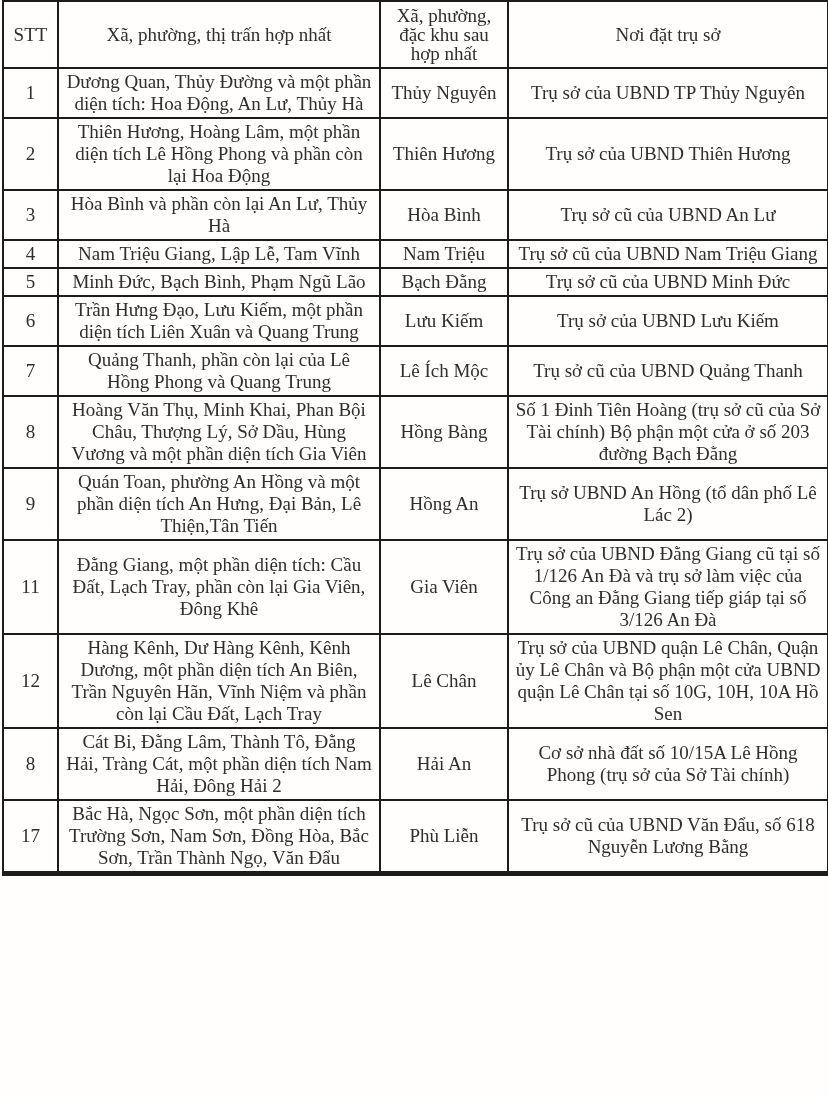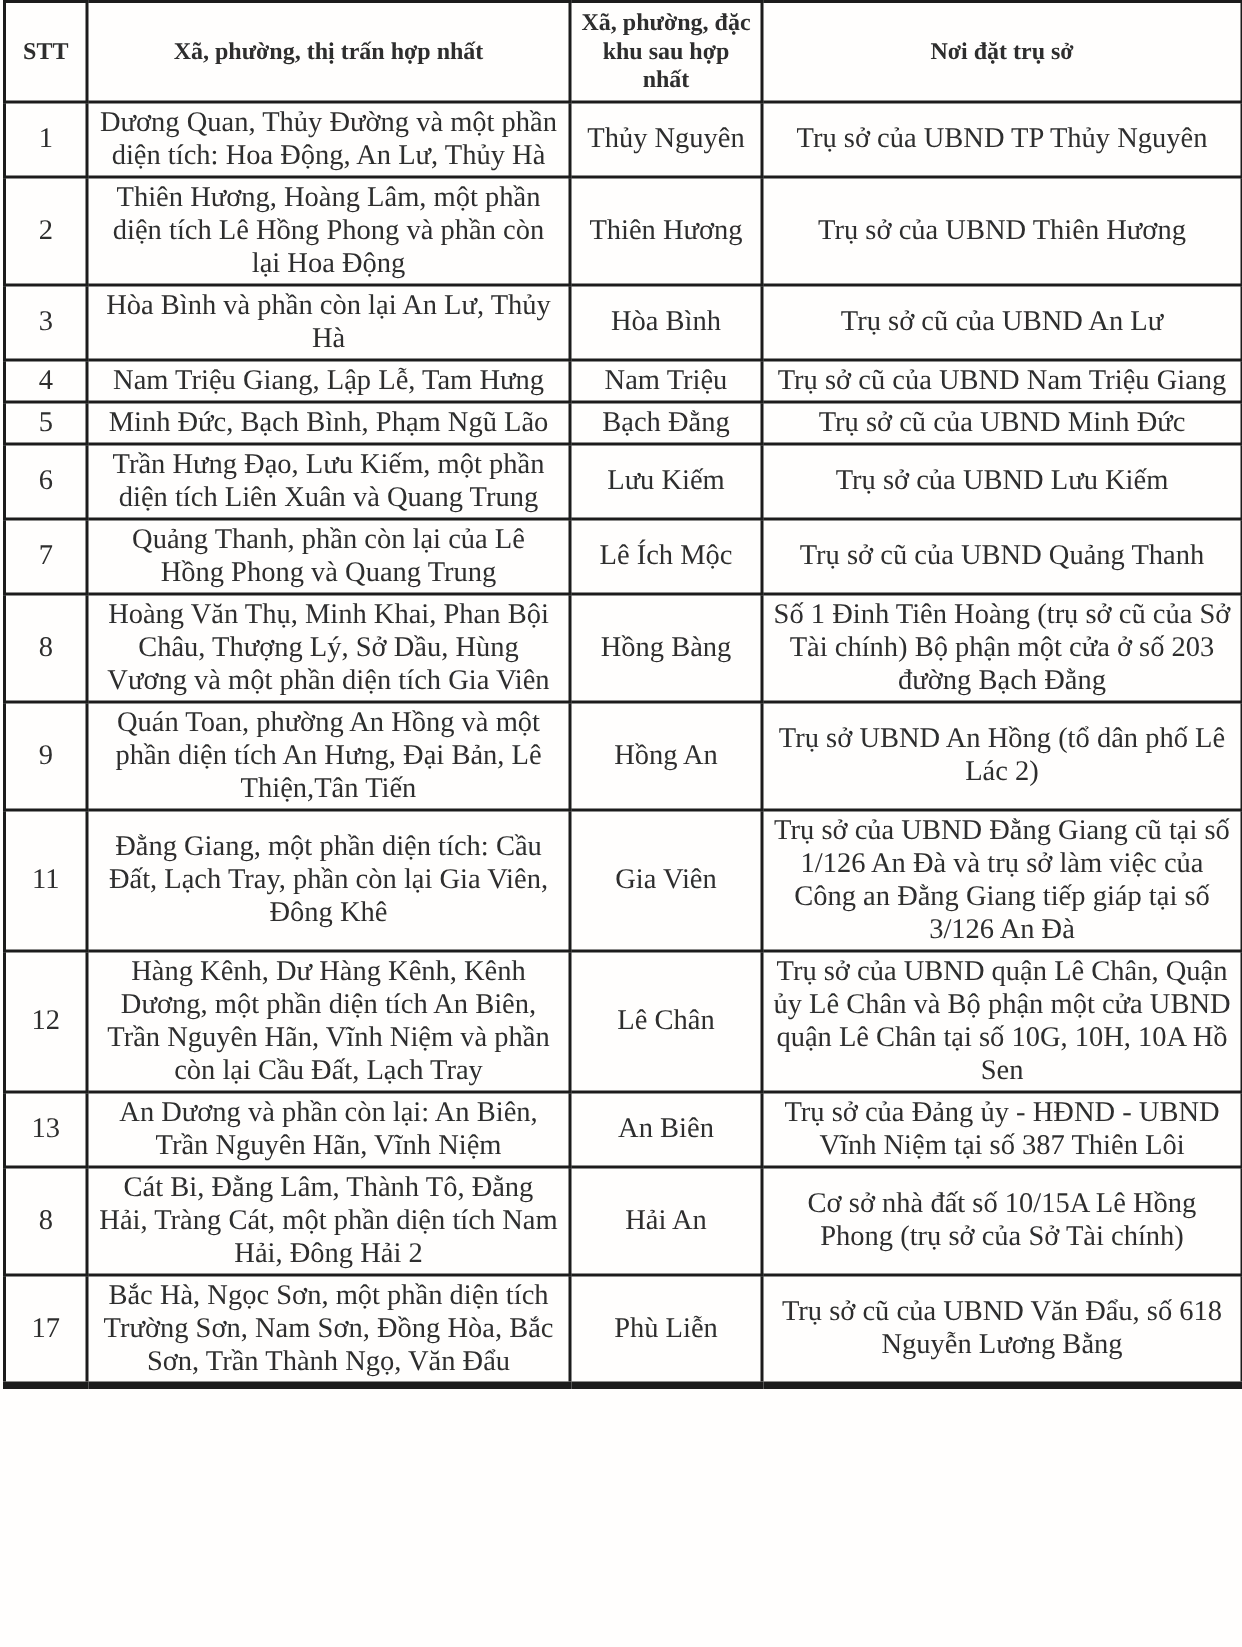--- a/index.html
+++ b/index.html
@@ -24,23 +24,23 @@
   }
   .merger-table th,
   .merger-table td {
     border: 2px solid #1c1c1c;
     text-align: center;
     vertical-align: middle;
     box-sizing: border-box;
     overflow-wrap: break-word;
   }
   .merger-table th {
-    font-size: 16px;
+    font-size: 19px;
     line-height: 19px;
-    font-weight: bold;
+    font-weight: normal;
     padding: 4px 4px;
   }
   .merger-table td {
     font-size: 19px;
     line-height: 22px;
     font-weight: normal;
     padding: 2px 6px;
   }
   .merger-table tr:last-child td {
     border-bottom-width: 5px;
@@ -83,21 +83,21 @@
       <td>Trụ sở của UBND Thiên Hương</td>
     </tr>
         <tr>
       <td>3</td>
       <td>Hòa Bình và phần còn lại An Lư, Thủy Hà</td>
       <td>Hòa Bình</td>
       <td>Trụ sở cũ của UBND An Lư</td>
     </tr>
         <tr>
       <td>4</td>
-      <td>Nam Triệu Giang, Lập Lễ, Tam Hưng</td>
+      <td>Nam Triệu Giang, Lập Lễ, Tam Vĩnh</td>
       <td>Nam Triệu</td>
       <td>Trụ sở cũ của UBND Nam Triệu Giang</td>
     </tr>
         <tr>
       <td>5</td>
       <td>Minh Đức, Bạch Bình, Phạm Ngũ Lão</td>
       <td>Bạch Đằng</td>
       <td>Trụ sở cũ của UBND Minh Đức</td>
     </tr>
         <tr>
@@ -130,26 +130,20 @@
       <td>Gia Viên</td>
       <td>Trụ sở của UBND Đằng Giang cũ tại số 1/126 An Đà và trụ sở làm việc của Công an Đằng Giang tiếp giáp tại số 3/126 An Đà</td>
     </tr>
         <tr>
       <td>12</td>
       <td>Hàng Kênh, Dư Hàng Kênh, Kênh Dương, một phần diện tích An Biên, Trần Nguyên Hãn, Vĩnh Niệm và phần còn lại Cầu Đất, Lạch Tray</td>
       <td>Lê Chân</td>
       <td>Trụ sở của UBND quận Lê Chân, Quận ủy Lê Chân và Bộ phận một cửa UBND quận Lê Chân tại số 10G, 10H, 10A Hồ Sen</td>
     </tr>
         <tr>
-      <td>13</td>
-      <td>An Dương và phần còn lại: An Biên, Trần Nguyên Hãn, Vĩnh Niệm</td>
-      <td>An Biên</td>
-      <td>Trụ sở của Đảng ủy - HĐND - UBND Vĩnh Niệm tại số 387 Thiên Lôi</td>
-    </tr>
-        <tr>
       <td>8</td>
       <td>Cát Bi, Đằng Lâm, Thành Tô, Đằng Hải, Tràng Cát, một phần diện tích Nam Hải, Đông Hải 2</td>
       <td>Hải An</td>
       <td>Cơ sở nhà đất số 10/15A Lê Hồng Phong (trụ sở của Sở Tài chính)</td>
     </tr>
         <tr>
       <td>17</td>
       <td>Bắc Hà, Ngọc Sơn, một phần diện tích Trường Sơn, Nam Sơn, Đồng Hòa, Bắc Sơn, Trần Thành Ngọ, Văn Đẩu</td>
       <td>Phù Liễn</td>
       <td>Trụ sở cũ của UBND Văn Đẩu, số 618 Nguyễn Lương Bằng</td>

